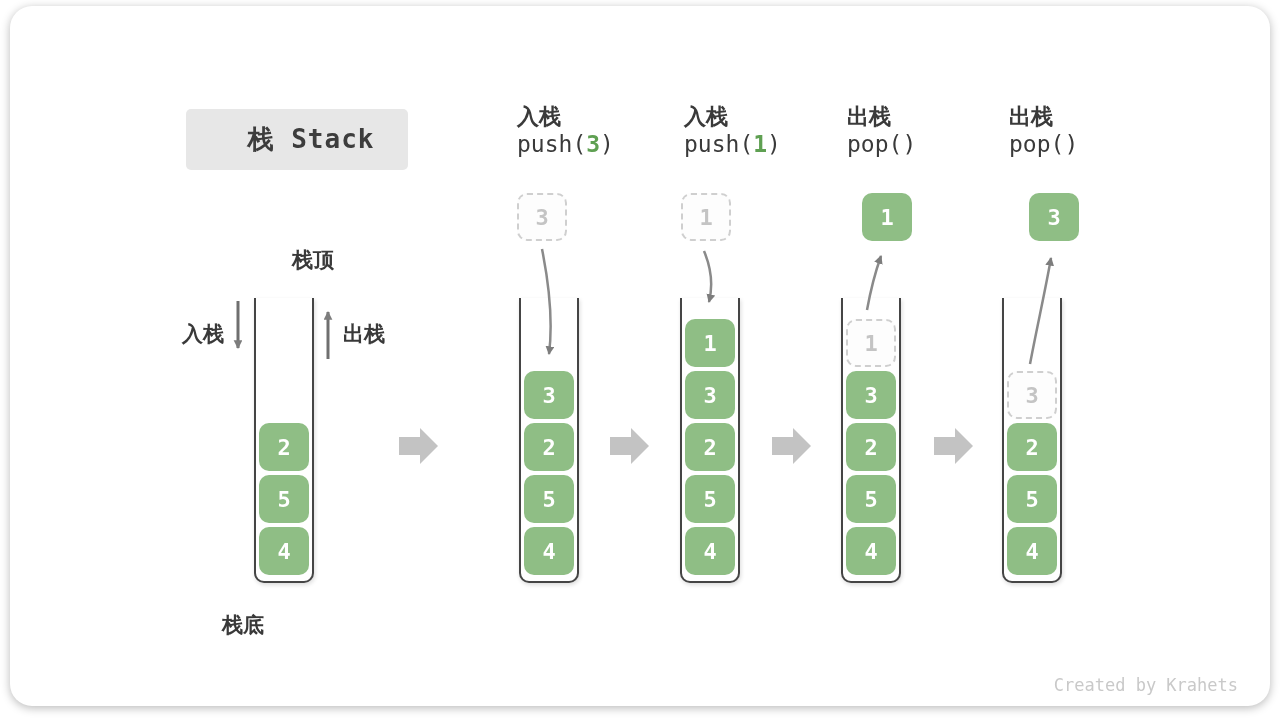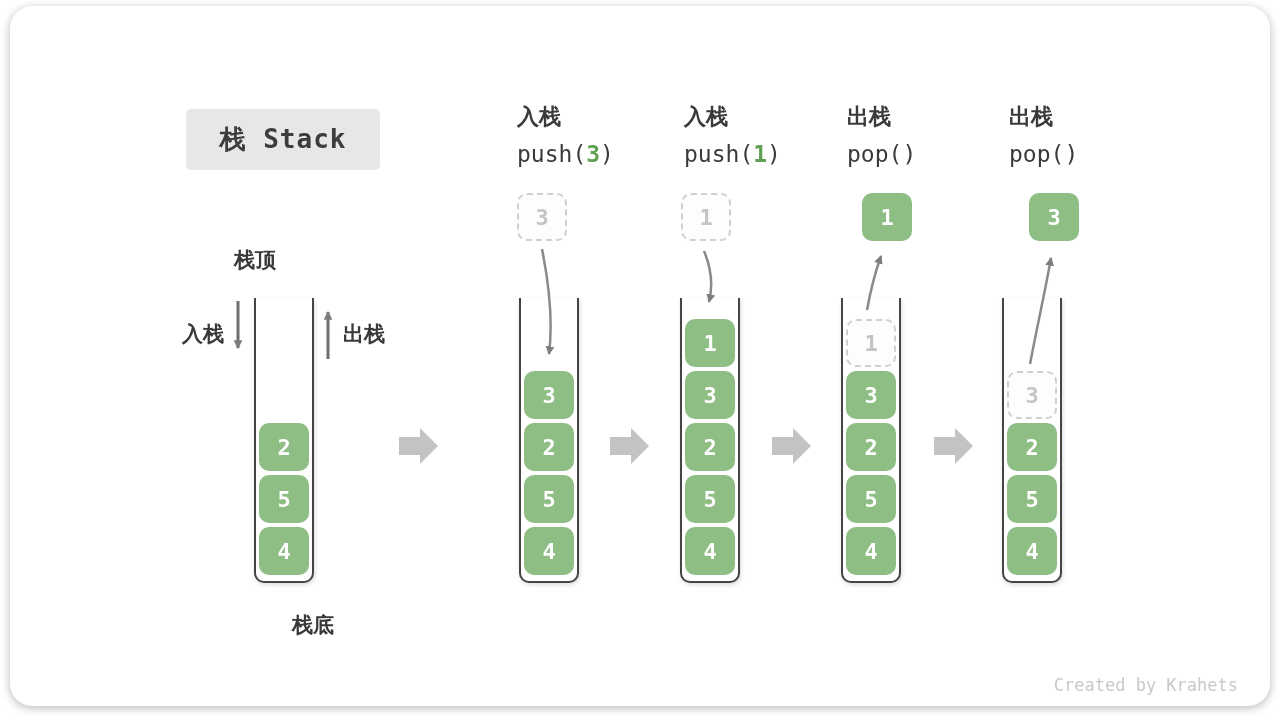--- a/index.html
+++ b/index.html
@@ -10,21 +10,21 @@
   .card{
     position:absolute;left:10px;top:6px;width:1260px;height:700px;
     background:#ffffff;border-radius:22px;
     box-shadow:0 2px 10px rgba(0,0,0,0.28);
   }
   .title-box{
     position:absolute;left:186px;top:109px;width:194px;height:61px;
     background:#e7e7e7;border-radius:5px;
     display:flex;align-items:center;justify-content:center;
     font-family:"DejaVu Sans Mono",monospace;
-    font-size:26px;font-weight:bold;color:#3d3d3d;letter-spacing:1px;
+    font-size:26px;font-weight:bold;color:#3d3d3d;letter-spacing:1px;padding-left:28px;
   }
   .cjk-label{
     position:absolute;font-size:21px;font-weight:bold;color:#393939;
     font-family:"Liberation Sans",sans-serif;
   }
   .well{
     position:absolute;top:298px;width:60px;height:285px;
     border-left:2px solid #454545;border-right:2px solid #454545;
     border-bottom:2px solid #454545;border-radius:0 0 10px 10px;
     box-sizing:border-box;background:#ffffff;
@@ -43,44 +43,44 @@
     background:#fdfdfd;border:2px dashed #cfcfcf;color:#c4c4c4;
     box-sizing:border-box;
   }
   .float{top:193px;}
   .fig-header{position:absolute;top:104px;}
   .h-cjk{
     font-size:22px;font-weight:bold;color:#3a3a3a;line-height:26px;
     font-family:"Liberation Sans",sans-serif;
   }
   .h-code{
-    margin-top:10px;font-family:"DejaVu Sans Mono",monospace;
+    margin-top:0;font-family:"DejaVu Sans Mono",monospace;
     font-size:23px;color:#3a3a3a;line-height:28px;
   }
   .h-code .arg{color:#5FA052;font-weight:bold;}
   .overlay{position:absolute;left:0;top:0;pointer-events:none;}
   .watermark{
     position:absolute;right:42px;top:675px;
     font-family:"DejaVu Sans Mono",monospace;font-size:17px;color:#c9c9c9;margin-left:32px;
   }
 </style>
 </head>
 <body>
 
 <div class="canvas">
   <div class="card"></div>
 
   <div class="title-box">
     <span>栈 Stack</span>
   </div>
 
-  <div class="cjk-label" style="left:234px;top:246px;width:100px;text-align:left;font-family:Liberation Serif, serif;">栈顶</div>
+  <div class="cjk-label" style="left:234px;top:246px;width:100px;text-align:right;font-family:Liberation Serif, serif;">栈顶</div>
   <div class="cjk-label" style="left:150px;top:320px;width:74px;text-align:right;">入栈</div>
   <div class="cjk-label" style="left:343px;top:320px;">出栈</div>
-  <div class="cjk-label" style="left:234px;top:611px;width:100px;text-align:right;">栈底</div>
+  <div class="cjk-label" style="left:222px;top:611px;width:100px;text-align:left;">栈底</div>
 
   <div class="fig-header" style="left:517px;">
     <div class="h-cjk">入栈</div>
     <div class="h-code"><span>push(</span><span class="arg">3</span><span>)</span></div>
   </div>
   <div class="fig-header" style="left:684px;">
     <div class="h-cjk">入栈</div>
     <div class="h-code"><span>push(</span><span class="arg">1</span><span>)</span></div>
   </div>
   <div class="fig-header" style="left:847px;">

